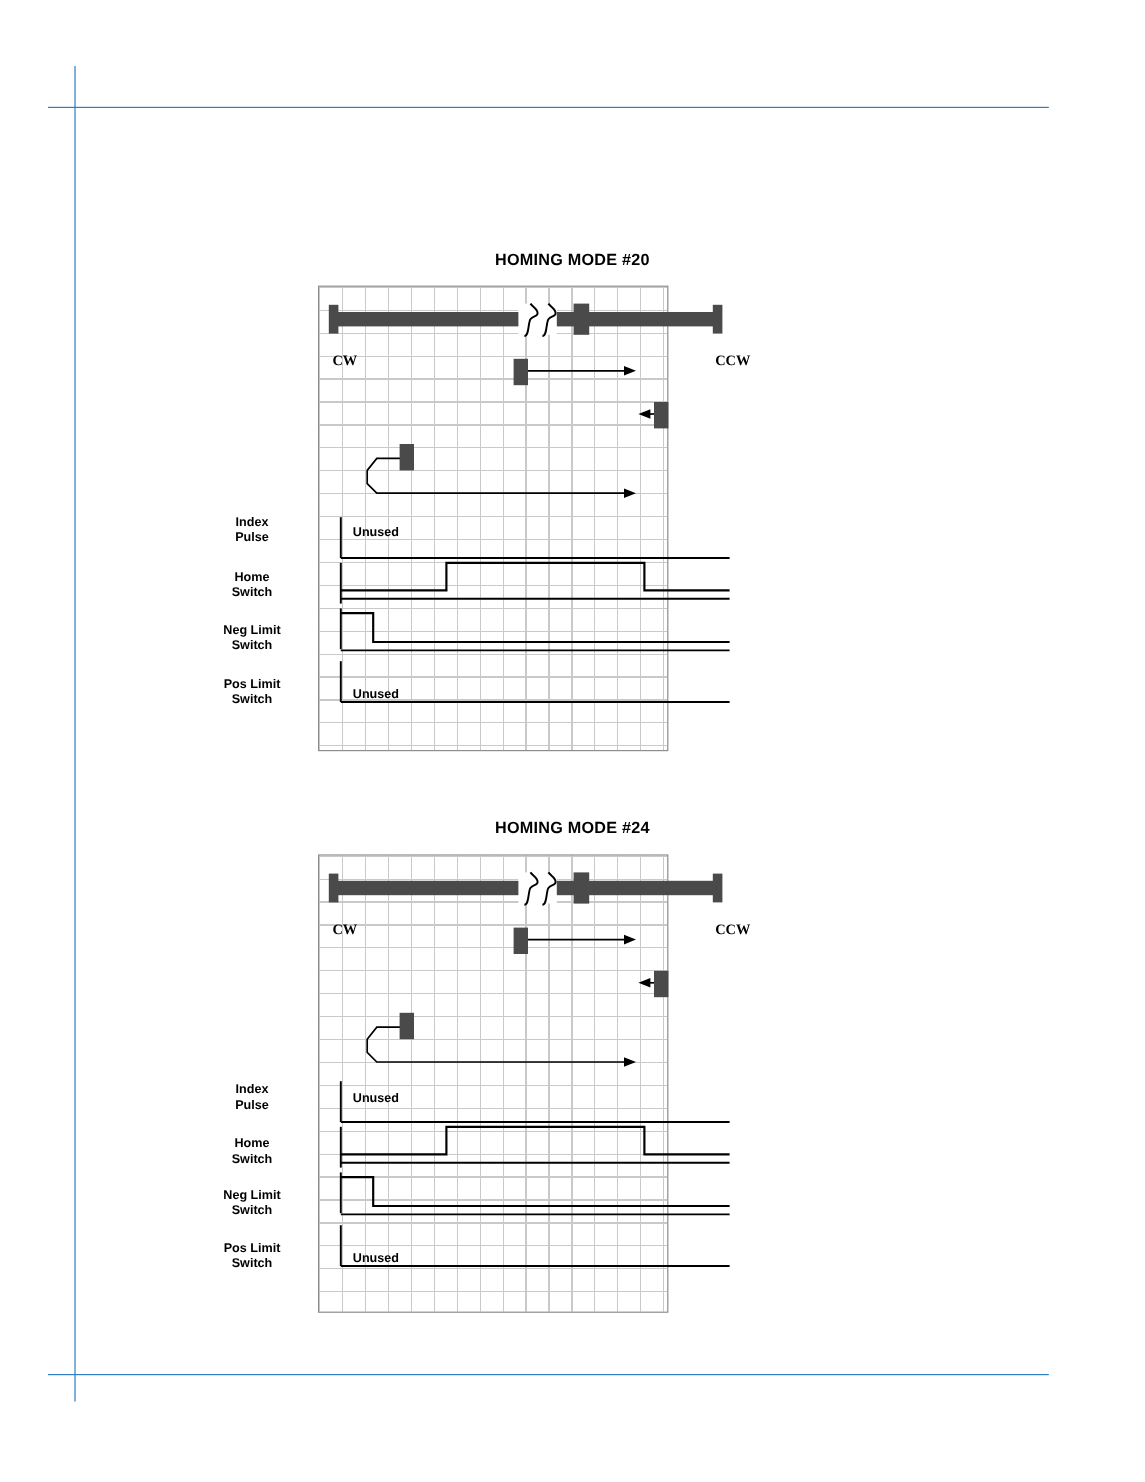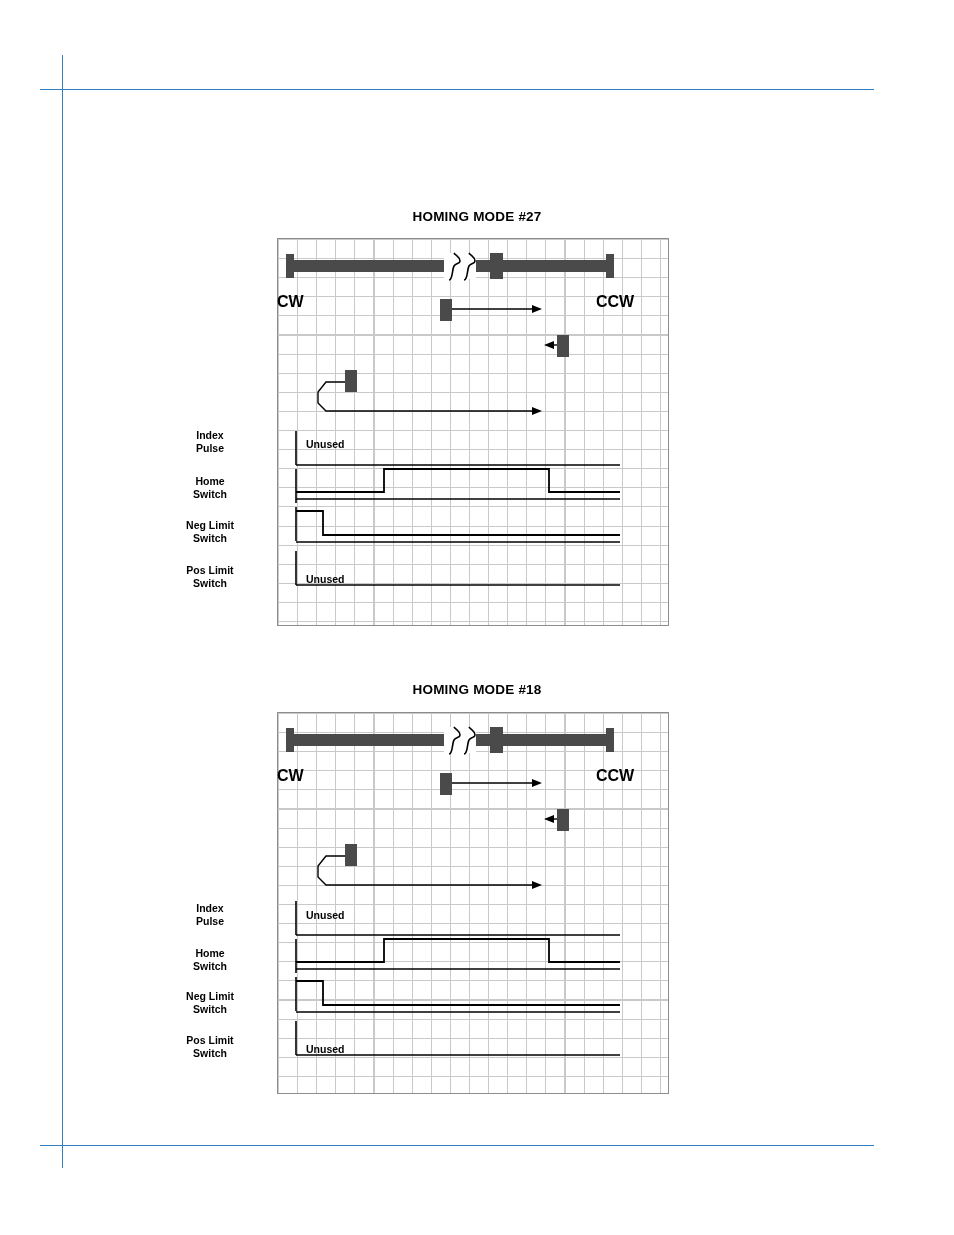--- a/index.html
+++ b/index.html
@@ -54,22 +54,22 @@
     position: absolute;
     width: 100%;
     text-align: center;
     font-size: 13.5px;
     font-weight: bold;
     color: #000;
     letter-spacing: 0.2px;
   }
   .grid-wrap {
     position: absolute;
-    left: 277px;
-    width: 392px;
+    left: 265px;
+    width: 292px;
     border: 1px solid #8d8d8d;
     box-sizing: border-box;
     background:
       repeating-linear-gradient(to right, #c9c9c9 0px, #c9c9c9 1px, transparent 1px, transparent 19.1px),
       repeating-linear-gradient(to bottom, #c9c9c9 0px, #c9c9c9 1px, transparent 1px, transparent 19.1px),
       #ffffff;
     text-align: right;
   }
   
   .axis-bar {
@@ -79,24 +79,25 @@
   .axis-cap {
     position: absolute;
     background: #4a4a4a;
   }
   .blk {
     position: absolute;
     background: #4a4a4a;
   }
   .lbl {
     position: absolute;
-    font-size: 16px;
+    font-size: 12px;
     font-weight: bold;
     color: #000;
     white-space: nowrap;
+    font-family: Liberation Serif, serif;
   }
   .sig-label {
     position: absolute;
     font-size: 10.5px;
     font-weight: bold;
     color: #000;
     text-align: center;
     line-height: 13px;
     white-space: nowrap;
   }
@@ -117,21 +118,21 @@
 <body>
 
 <div class="page">
 
   <div class="rule-top"></div>
   <div class="rule-bottom"></div>
   <div class="rule-left"></div>
 
   <div class="figure" style="top:0;">
 
-    <div class="fig-title" style="top:209px;">HOMING MODE #27</div>
+    <div class="fig-title" style="top:209px;">HOMING MODE #20</div>
 
     <div class="grid-wrap" style="top:238px; height:388px;">
 
       <div class="axis-bar" style="left:13px; top:21px; width:318px; height:12px;"></div>
       <div class="axis-cap" style="left:8px; top:15px; width:8px; height:24px;"></div>
       <div class="axis-cap" style="left:328px; top:15px; width:8px; height:24px;"></div>
 
       <div class="blk" style="left:212px; top:14px; width:13px; height:26px;"></div>
 
       <svg class="svg-layer" width="344" height="388">
@@ -192,21 +193,21 @@
       <div>Switch</div>
     </div>
     <div class="sig-label" style="left:150px; top:564px; width:120px;">
       <div>Pos Limit</div>
       <div>Switch</div>
     </div>
   </div>
 
   <div class="figure" style="top:0;">
 
-    <div class="fig-title" style="top:682px;">HOMING MODE #18</div>
+    <div class="fig-title" style="top:682px;">HOMING MODE #24</div>
 
     <div class="grid-wrap" style="top:712px; height:382px;">
 
       <div class="axis-bar" style="left:13px; top:21px; width:318px; height:12px;"></div>
       <div class="axis-cap" style="left:8px; top:15px; width:8px; height:24px;"></div>
       <div class="axis-cap" style="left:328px; top:15px; width:8px; height:24px;"></div>
       <div class="blk" style="left:212px; top:14px; width:13px; height:26px;"></div>
 
       <svg class="svg-layer" width="344" height="382">
         <rect x="166" y="14" width="32" height="26" fill="#ffffff"></rect>

